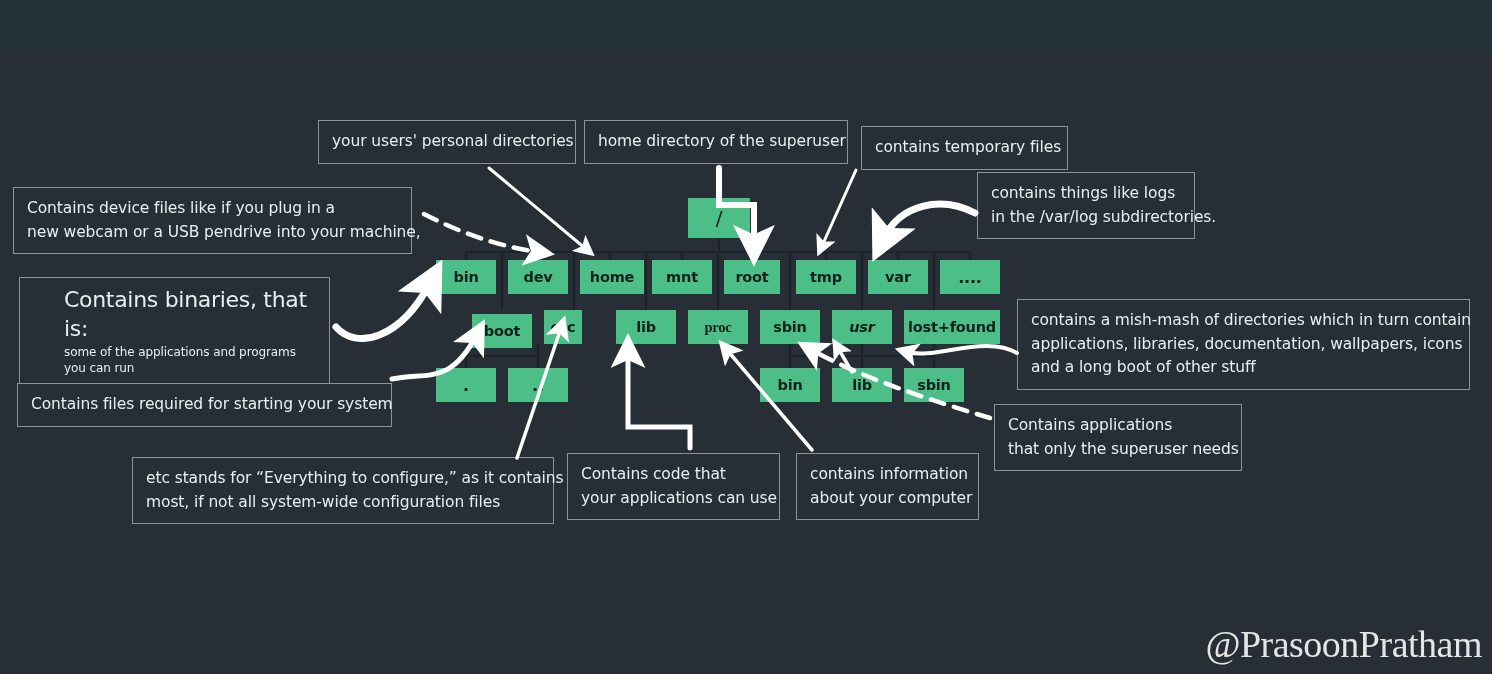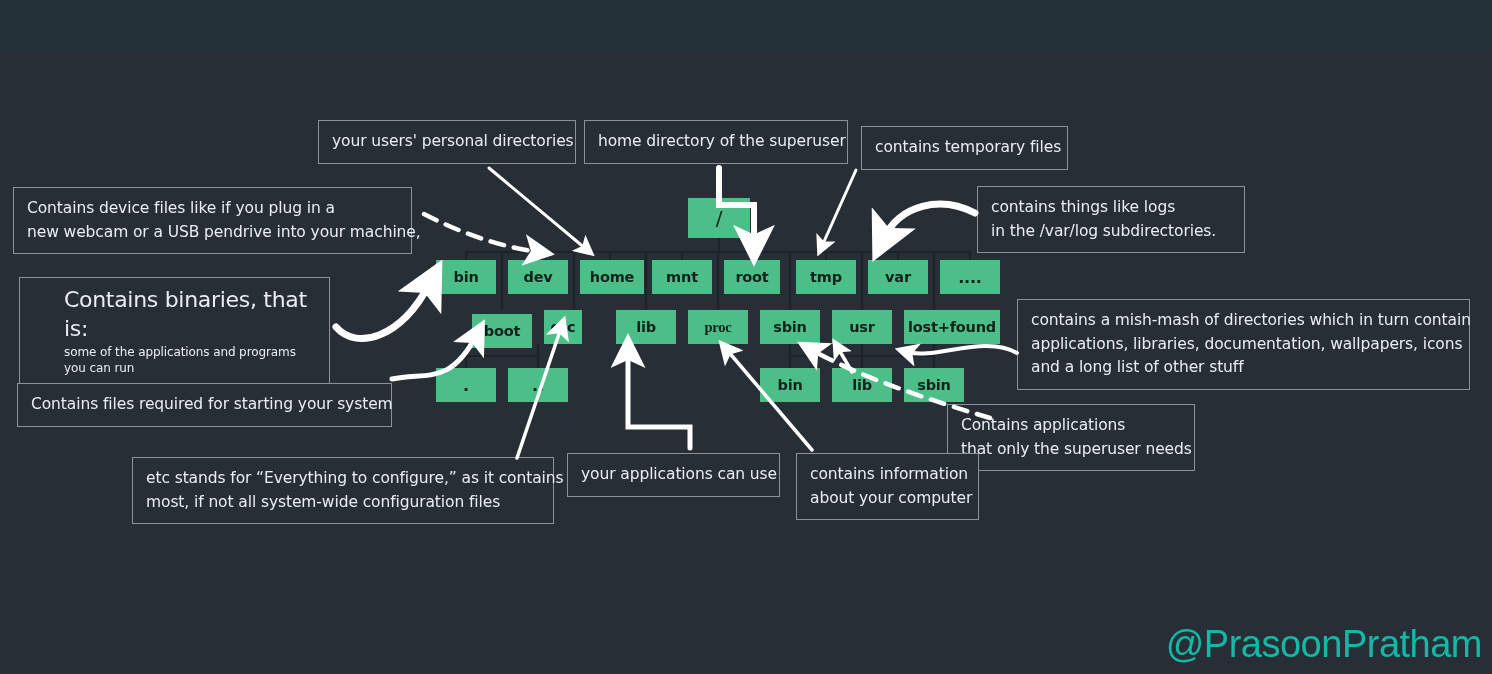--- a/index.html
+++ b/index.html
@@ -83,22 +83,22 @@
     height: 674px;
     pointer-events: none;
   }
   #lines { z-index: 2; }
   #arrows { z-index: 7; }
   
   #watermark {
     position: absolute;
     right: 10px;
     bottom: 8px;
-    color: #14b8a6;
-    font-family: Liberation Sans, sans-serif;
+    color: #e5e5e5;
+    font-family: Liberation Serif, serif;
     font-size: 38px;
     letter-spacing: -0.5px;
     z-index: 8;
   }
 </style>
 </head>
 <body>
 
 <div id="canvas">
 
@@ -147,21 +147,21 @@
   <div class="node" style="left:724px;top:260px;width:56px;">root</div>
   <div class="node" style="left:796px;top:260px;width:60px;">tmp</div>
   <div class="node" style="left:868px;top:260px;width:60px;">var</div>
   <div class="node dot" style="left:940px;top:260px;width:60px;">....</div>
 
   <div class="node" style="left:472px;top:314px;width:60px;">boot</div>
   <div class="node" style="left:544px;top:310px;width:38px;">etc</div>
   <div class="node" style="left:616px;top:310px;width:60px;">lib</div>
   <div class="node" style="left:688px;top:310px;width:60px;font-family:Liberation Serif, serif;">proc</div>
   <div class="node" style="left:760px;top:310px;width:60px;">sbin</div>
-  <div class="node" style="left:832px;top:310px;width:60px;">usr</div>
+  <div class="node" style="left:832px;top:310px;width:60px;font-style:italic;">usr</div>
   <div class="node" style="left:904px;top:310px;width:96px;">lost+found</div>
 
   <div class="node dot" style="left:436px;top:368px;width:60px;">.</div>
   <div class="node dot" style="left:508px;top:368px;width:60px;">..</div>
   <div class="node" style="left:760px;top:368px;width:60px;">bin</div>
   <div class="node" style="left:832px;top:368px;width:60px;">lib</div>
   <div class="node" style="left:904px;top:368px;width:60px;">sbin</div>
 
   <div class="note" style="left:318px;top:120px;width:258px;">
     <span class="l">your users' personal directories</span>
@@ -173,51 +173,52 @@
 
   <div class="note" style="left:861px;top:126px;width:207px;">
     <span class="l">contains temporary files</span>
   </div>
 
   <div class="note" style="left:13px;top:187px;width:399px;">
     <span class="l">Contains device files like if you plug in a</span>
     <span class="l">new webcam or a USB pendrive into your machine,</span>
   </div>
 
-  <div class="note" style="left:977px;top:186px;width:268px;">
+  <div class="note" style="left:977px;top:172px;width:218px;">
     <span class="l">contains things like logs</span>
     <span class="l">in the /var/log subdirectories.</span>
   </div>
 
   <div class="note big-title" style="left:19px;top:277px;width:311px;padding-left:44px;">
     <span class="hd">Contains binaries, that is:</span>
     <span class="sub">some of the applications and programs you can run</span>
   </div>
 
   <div class="note" style="left:1017px;top:299px;width:453px;">
     <span class="l">contains a mish-mash of directories which in turn contain</span>
     <span class="l">applications, libraries, documentation, wallpapers, icons</span>
-    <span class="l">and a long list of other stuff</span>
+    <span class="l">and a long boot of other stuff</span>
   </div>
 
   <div class="note" style="left:17px;top:383px;width:375px;">
     <span class="l">Contains files required for starting your system</span>
   </div>
 
-  <div class="note" style="left:947px;top:404px;width:248px;">
+  <div class="note" style="left:994px;top:404px;width:248px;">
     <span class="l">Contains applications</span>
     <span class="l">that only the superuser needs</span>
   </div>
 
   <div class="note" style="left:132px;top:457px;width:422px;">
     <span class="l">etc stands for “Everything to configure,” as it contains</span>
     <span class="l">most, if not all system-wide configuration files</span>
   </div>
 
   <div class="note" style="left:567px;top:453px;width:213px;">
+    <span class="l">Contains code that</span>
     <span class="l">your applications can use</span>
   </div>
 
   <div class="note" style="left:796px;top:453px;width:183px;text-align:right;">
     <span class="l">contains information</span>
     <span class="l">about your computer</span>
   </div>
 
   <svg id="arrows" viewBox="0 0 1492 674">
     <defs>

